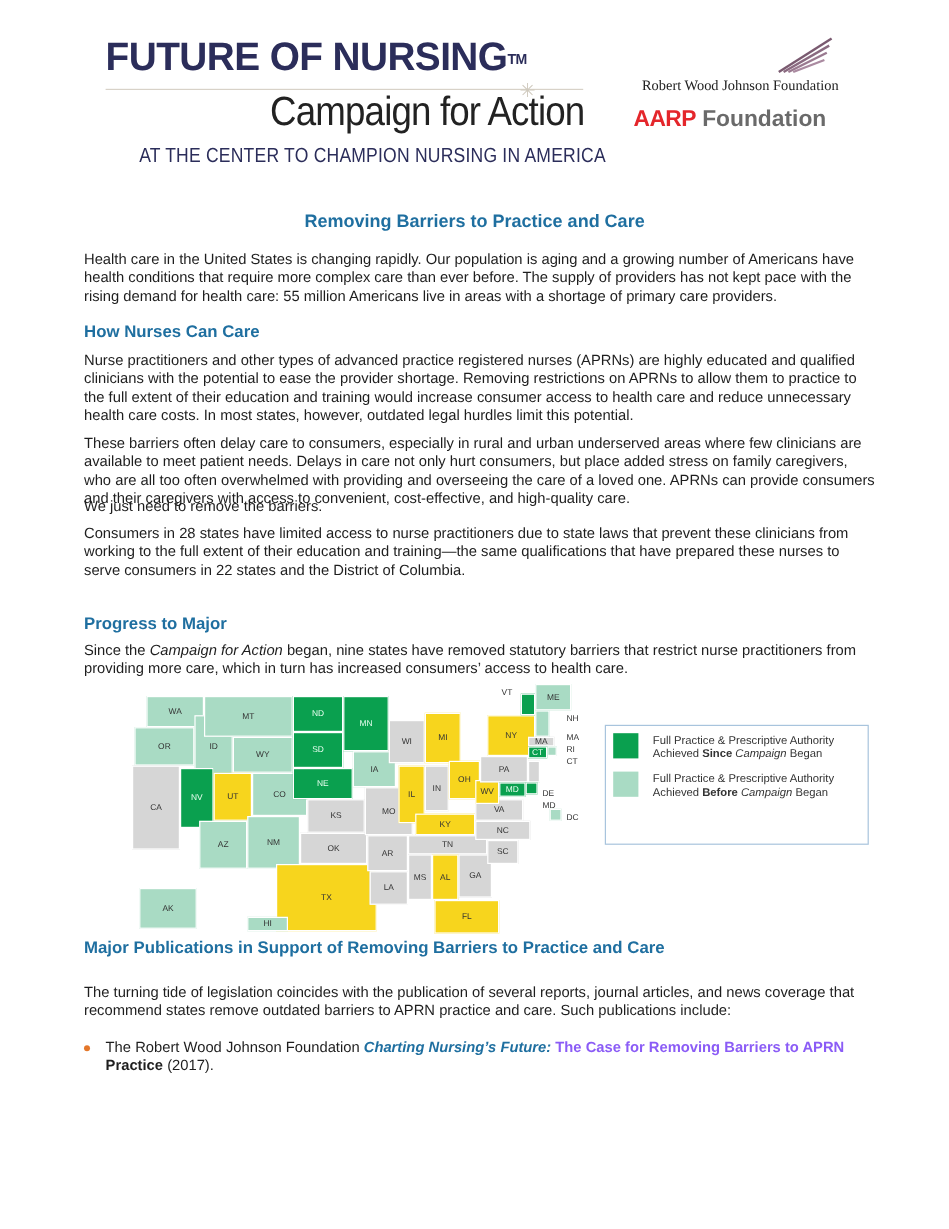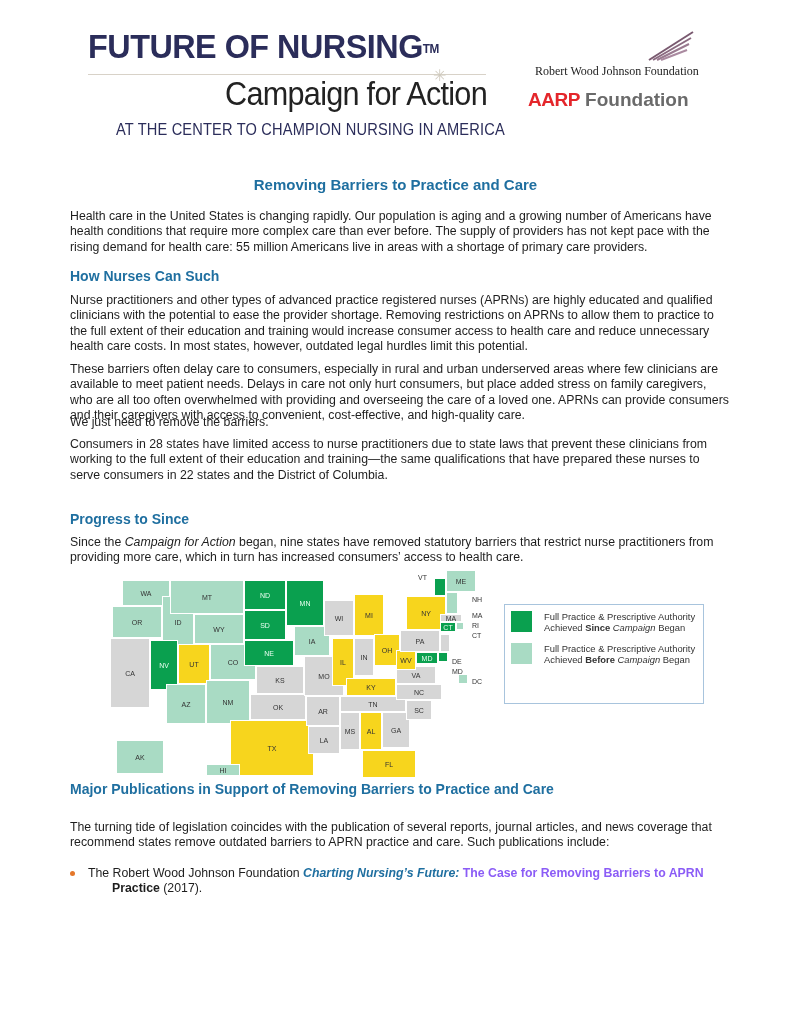--- a/index.html
+++ b/index.html
@@ -30,31 +30,31 @@
   
   .map { position: absolute; left: 110px; top: 578px; width: 370px; height: 200px; }
   .st { position: absolute; display: flex; align-items: center; justify-content: center; font-size: 7px; color: #333; border: 1px solid #ffffff; }
   .st.since { background: #0aa04f; color: #e9fff0; }
   .st.before { background: #a9dbc4; }
   .st.incr { background: #f7d51d; }
   .st.none { background: #d6d6d6; }
   .lbl { position: absolute; font-size: 7px; color: #333; }
 
   
-  .legend { position: absolute; left: 504px; top: 604px; width: 200px; height: 100px; border: 1px solid #a8c4dd; }
+  .legend { position: absolute; left: 504px; top: 604px; width: 220px; height: 100px; border: 1px solid #a8c4dd; }
   .leg-item { position: absolute; left: 6px; display: flex; align-items: flex-start; }
   .leg-sw { width: 21px; height: 21px; margin-right: 12px; flex: none; }
   .leg-text { font-size: 9.4px; line-height: 11px; color: #333; white-space: nowrap; }
 
   .pub-list { position: absolute; left: 70px; top: 866px; width: 670px; }
   .pub { position: relative; padding-left: 18px; font-size: 12.3px; line-height: 15.3px; margin-bottom: 18px; }
   .bullet { position: absolute; left: 0; top: 5px; width: 5px; height: 5px; border-radius: 50%; background: #e4772a; }
   .pub-link { color: #1f6fa0; font-style: italic; }
   .pub-link.bold { font-weight: bold; margin-top: 17px; }
-  .b { font-weight: bold; margin-left: 24px; }
+  .b { font-weight: bold; }
 </style>
 </head>
 <body>
 
 <div class="hdr-left">
   <div class="fon-title"><span>FUTURE OF NURSING</span><sup>TM</sup></div>
   <div class="fon-rule"></div>
   <div class="fon-star">✳</div>
   <div class="cfa">Campaign for Action</div>
   <div class="champ">AT THE CENTER TO CHAMPION NURSING IN AMERICA</div>
@@ -68,27 +68,27 @@
     <path d="M14 30 L40 20" stroke="#aa8aa0" stroke-width="2"></path>
   </svg>
   <div class="rwjf-text">Robert Wood Johnson Foundation</div>
 </div>
 <div class="aarp"><span class="a">AARP</span><span class="f"> Foundation</span></div>
 
 <div class="doc-title">Removing Barriers to Practice and Care</div>
 
 <div class="p" style="top:209px">Health care in the United States is changing rapidly. Our population is aging and a growing number of Americans have health conditions that require more complex care than ever before. The supply of providers has not kept pace with the rising demand for health care: 55 million Americans live in areas with a shortage of primary care providers.</div>
 
-<div class="h2" style="top:268px">How Nurses Can Such</div>
+<div class="h2" style="top:268px">How Nurses Can Care</div>
 <div class="p" style="top:293px">Nurse practitioners and other types of advanced practice registered nurses (APRNs) are highly educated and qualified clinicians with the potential to ease the provider shortage. Removing restrictions on APRNs to allow them to practice to the full extent of their education and training would increase consumer access to health care and reduce unnecessary health care costs. In most states, however, outdated legal hurdles limit this potential.</div>
 <div class="p" style="top:362px">These barriers often delay care to consumers, especially in rural and urban underserved areas where few clinicians are available to meet patient needs. Delays in care not only hurt consumers, but place added stress on family caregivers, who are all too often overwhelmed with providing and overseeing the care of a loved one. APRNs can provide consumers and their caregivers with access to convenient, cost-effective, and high-quality care.</div>
 <div class="p" style="top:415px">We just need to remove the barriers.</div>
 <div class="p" style="top:437px">Consumers in 28 states have limited access to nurse practitioners due to state laws that prevent these clinicians from working to the full extent of their education and training—the same qualifications that have prepared these nurses to serve consumers in 22 states and the District of Columbia.</div>
 
-<div class="h2" style="top:511px">Progress to Since</div>
+<div class="h2" style="top:511px">Progress to Major</div>
 <div class="p" style="top:535px"><span>Since the </span><i>Campaign for Action</i><span> began, nine states have removed statutory barriers that restrict nurse practitioners from providing more care, which in turn has increased consumers’ access to health care.</span></div>
 
 <div class="map" id="map">
     <div class="st before" style="left: 12px; top: 2px; width: 48px; height: 26px;">WA</div>
     <div class="st before" style="left: 2px; top: 28px; width: 50px; height: 32px;">OR</div>
     <div class="st none" style="left: 0px; top: 60px; width: 40px; height: 70px;">CA</div>
     <div class="st before" style="left: 52px; top: 18px; width: 32px; height: 52px;">ID</div>
     <div class="st since" style="left: 40px; top: 62px; width: 28px; height: 50px;">NV</div>
     <div class="st before" style="left: 60px; top: 2px; width: 74px; height: 34px;">MT</div>
     <div class="st before" style="left: 84px; top: 36px; width: 50px; height: 30px;">WY</div>

